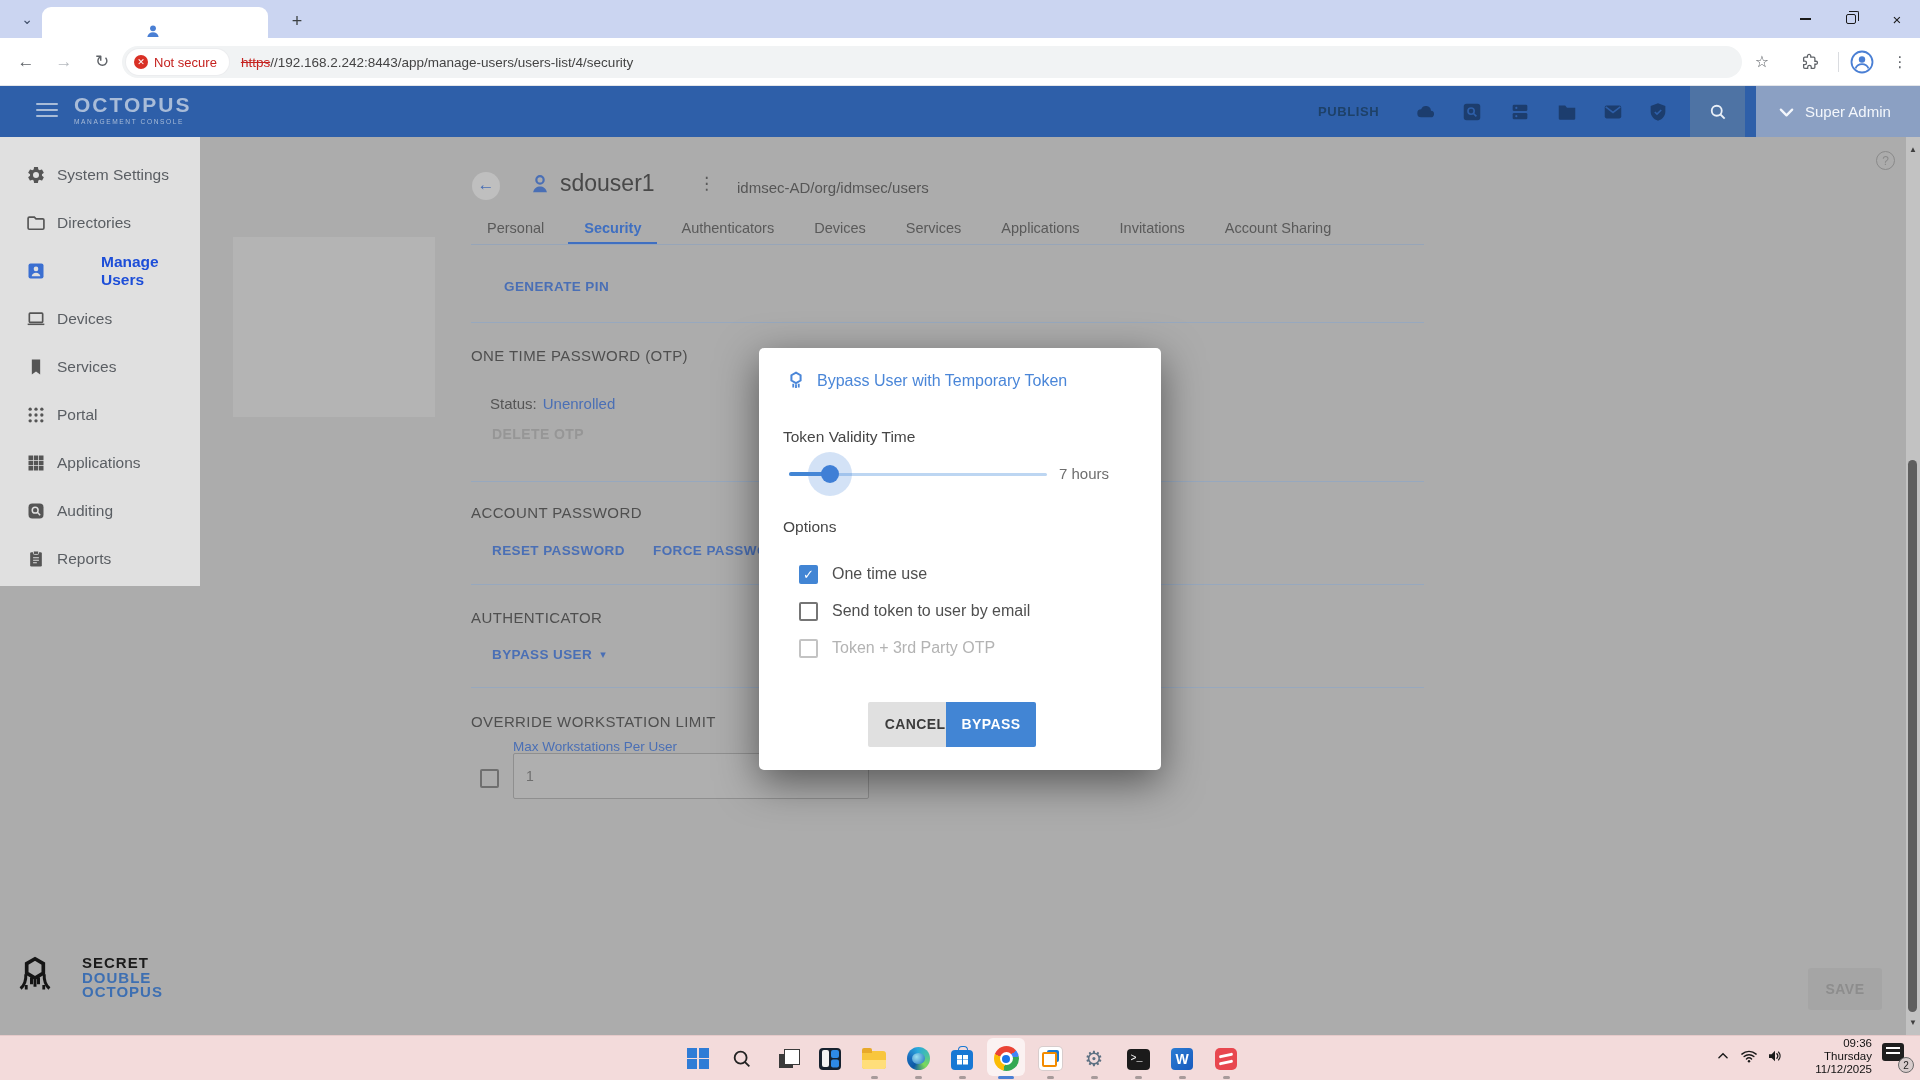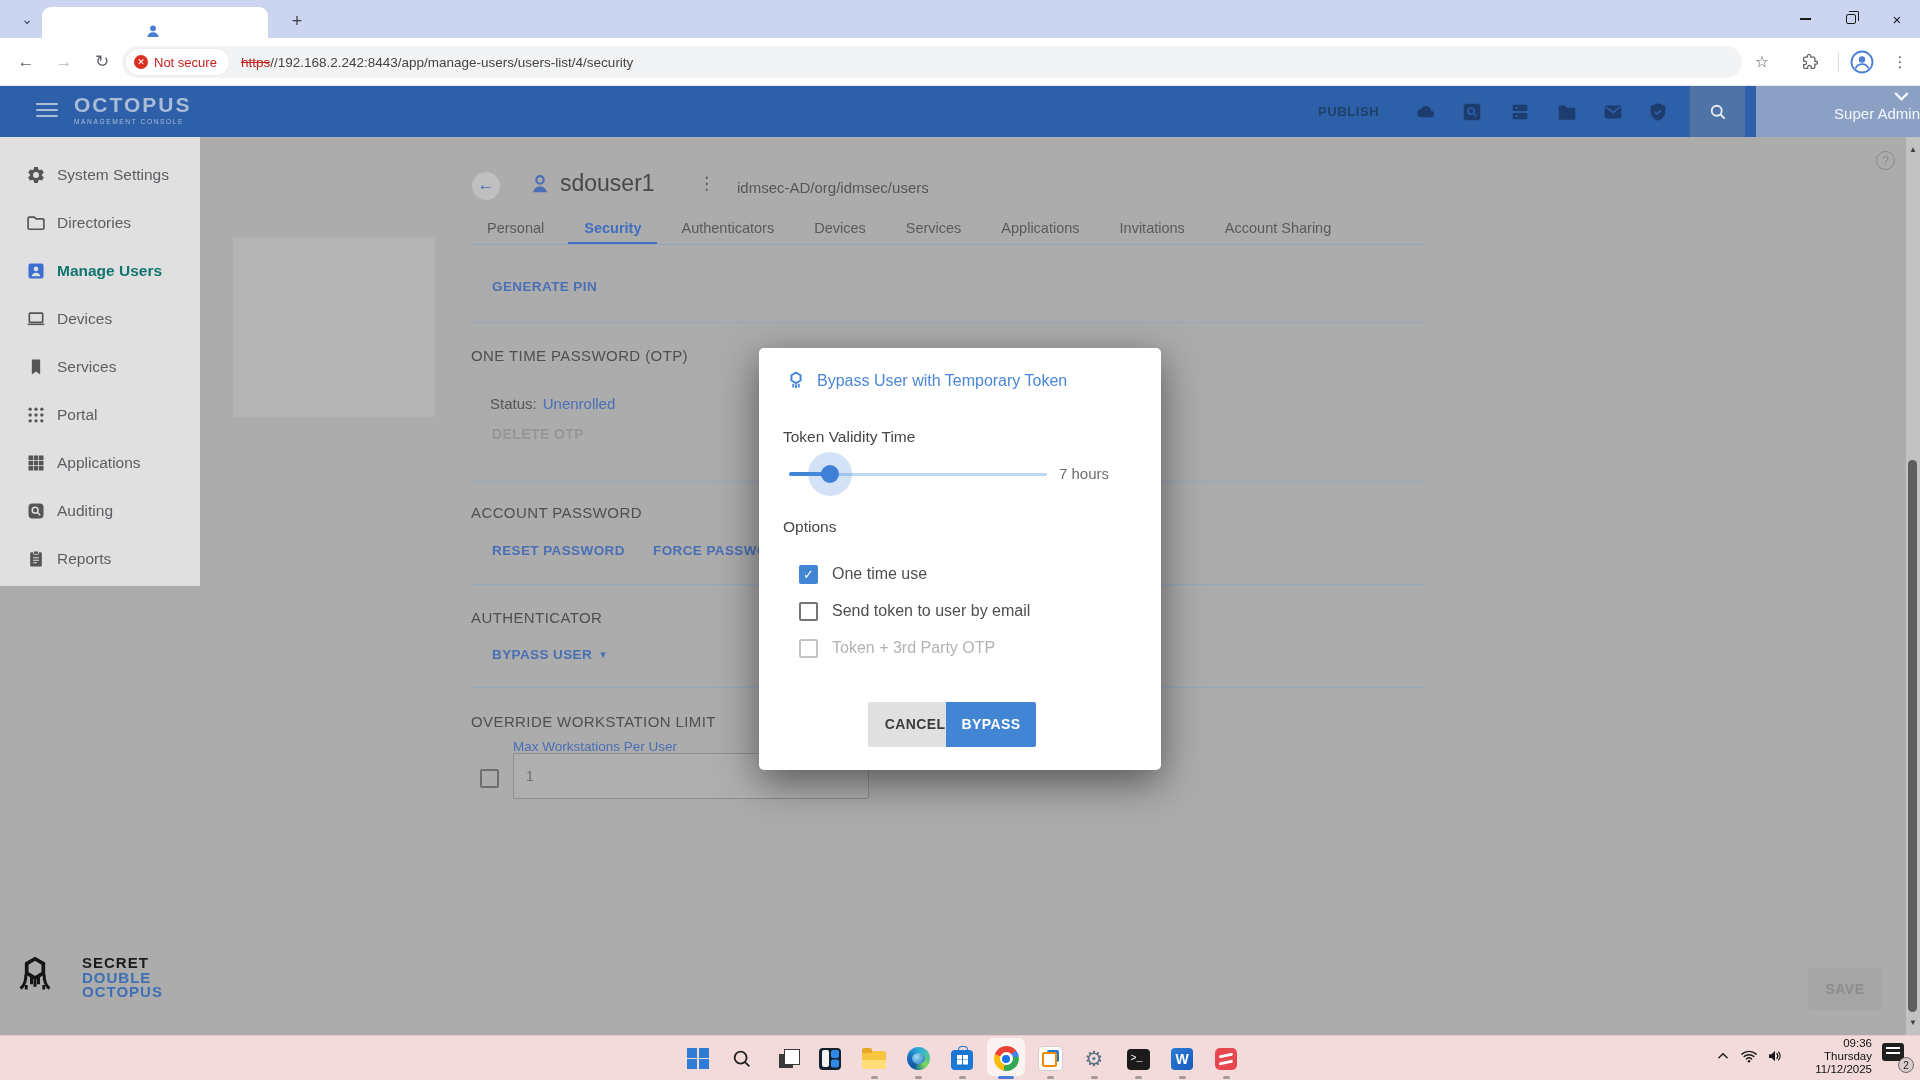--- a/index.html
+++ b/index.html
@@ -46,30 +46,30 @@
   .hamb div { height:2px; background:#A9BCD8; margin-bottom:4px; border-radius:1px; }
   .brand { position:absolute; left:74px; top:7px; color:#A9BCD8; }
   .brand .t1 { font-size:21px; font-weight:bold; letter-spacing:2px; line-height:24px; }
   .brand .t2 { font-size:6.6px; letter-spacing:1.6px; margin-top:1px; }
   .publish { position:absolute; left:1318px; top:0; height:51px; line-height:51px; color:#1E4168; font-weight:bold;
              font-size:13px; letter-spacing:.6px; }
   .hdr-ic { position:absolute; top:15px; width:22px; height:22px; color:#1C3D6E; }
   .hdr-tile-search { position:absolute; left:1690px; top:0; width:55px; height:51px; background:#4E73A4;
                      display:flex; align-items:center; justify-content:center; }
   .hdr-tile-admin { position:absolute; left:1756px; top:0; width:164px; height:51px; background:#8BA0C3;
-                    display:flex; align-items:flex-end; color:#F4F7FC;flex-direction:column; }
+                    display:flex; align-items:center; color:#F4F7FC; }
   .admin-chev { margin:2px 10px 0 22px; }
   .admin-name { font-size:15px; }
 
   
   .appbody { position:absolute; left:0; top:137px; width:1920px; height:898px; background:#ACACAC; }
   .sidenav { position:absolute; left:0; top:0; width:200px; height:449px; background:#E0E0E0; padding-top:14px; }
   .nav-item { height:48px; display:flex; align-items:center; color:#5A5E63; font-size:15.5px; }
   .nav-item .nic { width:20px; height:20px; margin:0 11px 0 26px; color:#555; flex:0 0 auto; }
-  .nav-item.active { color:#0f766e; font-weight:bold; }
+  .nav-item.active { color:#1d4ed8; font-weight:bold;gap:44px; }
   .nav-item.active .nic { color:#3B6FD1; }
   .sdo-logo { position:absolute; left:14px; top:818px; display:flex; align-items:center; }
   .sdo-txt { margin-left:26px; font-weight:bold; font-size:15px; letter-spacing:1px; line-height:14.5px; color:#1b1b1b; }
   .sdo-txt .blue { color:#3D6FB2; }
 
   
   .main { position:absolute; left:200px; top:0; width:1720px; height:898px; }
   .ghost { position:absolute; left:33px; top:100px; width:202px; height:180px; background:#B4B4B4; }
   .back-btn { position:absolute; left:272px; top:35px; width:28px; height:28px; border-radius:50%; background:#BFBFBF;
               color:#4A6FB5; text-align:center; line-height:26px; font-size:17px; }
@@ -438,21 +438,21 @@
         <span class="tabl">Personal</span>
         <span class="tabl active">Security</span>
         <span class="tabl">Authenticators</span>
         <span class="tabl">Devices</span>
         <span class="tabl">Services</span>
         <span class="tabl">Applications</span>
         <span class="tabl">Invitations</span>
         <span class="tabl">Account Sharing</span>
       </div>
 
-      <div class="linkb" style="left:292px; top:142px;text-align:center;">GENERATE PIN</div>
+      <div class="linkb" style="left:304px; top:142px;text-align:center;">GENERATE PIN</div>
       <div class="divider" style="top:185px;"></div>
 
       <div class="sec-h" style="top:210px;">ONE TIME PASSWORD (OTP)</div>
       <div class="status-line">
         <span>Status:</span><span class="sv">Unenrolled</span>
       </div>
       <div class="linkb disabled" style="left:292px; top:289px; font-size:14px;">DELETE OTP</div>
       <div class="divider" style="top:344px;"></div>
 
       <div class="sec-h" style="top:367px;">ACCOUNT PASSWORD</div>

